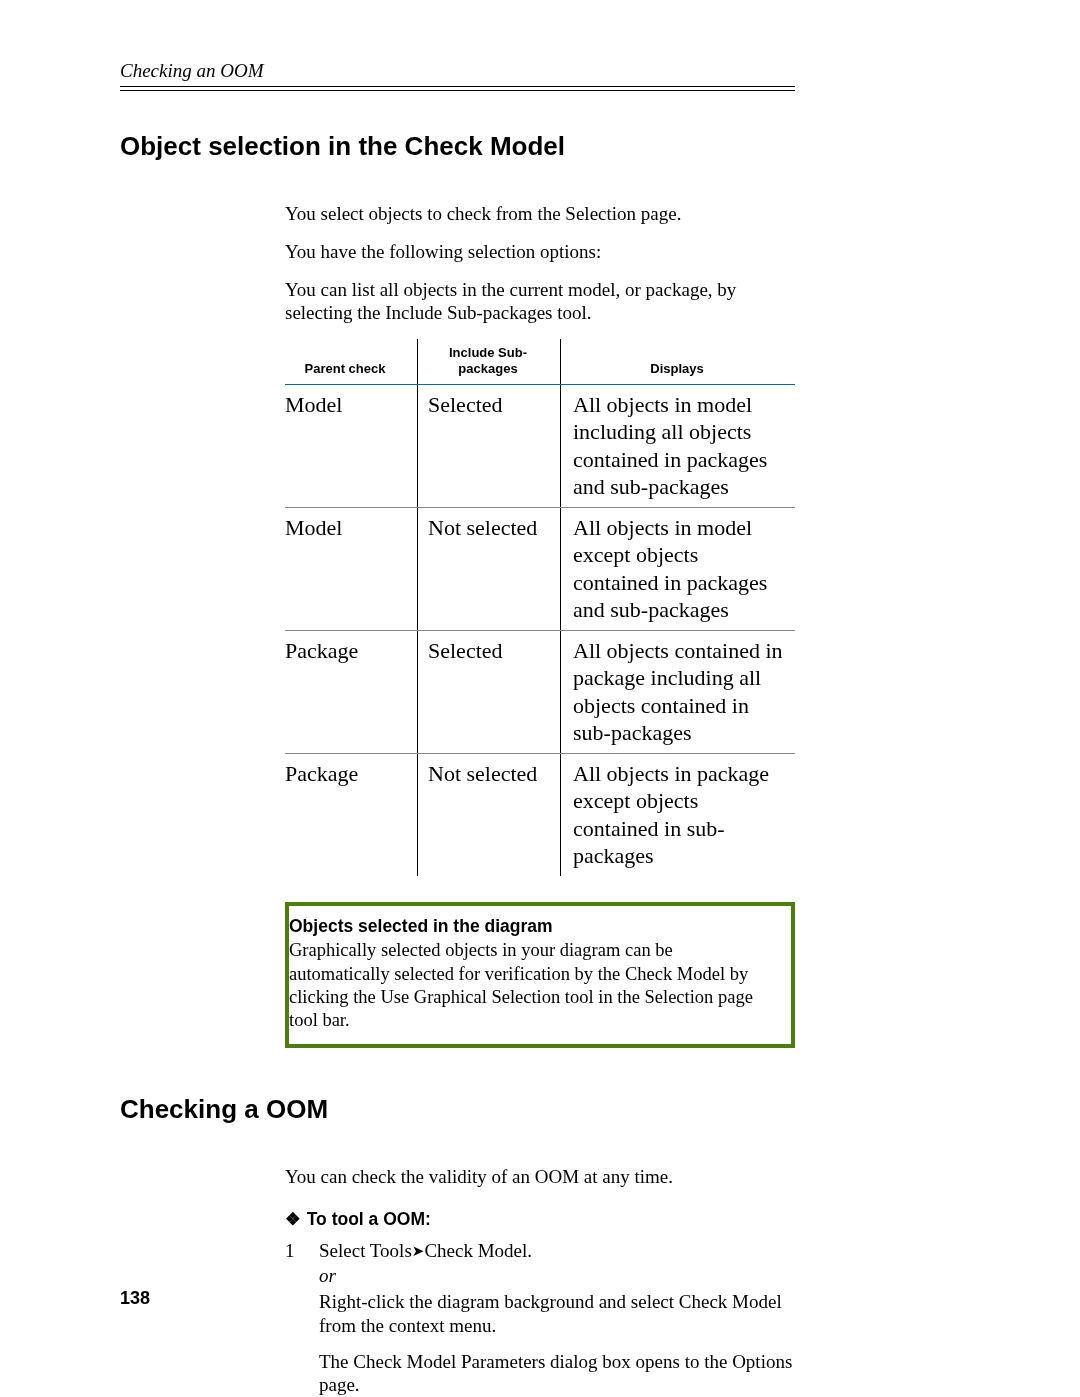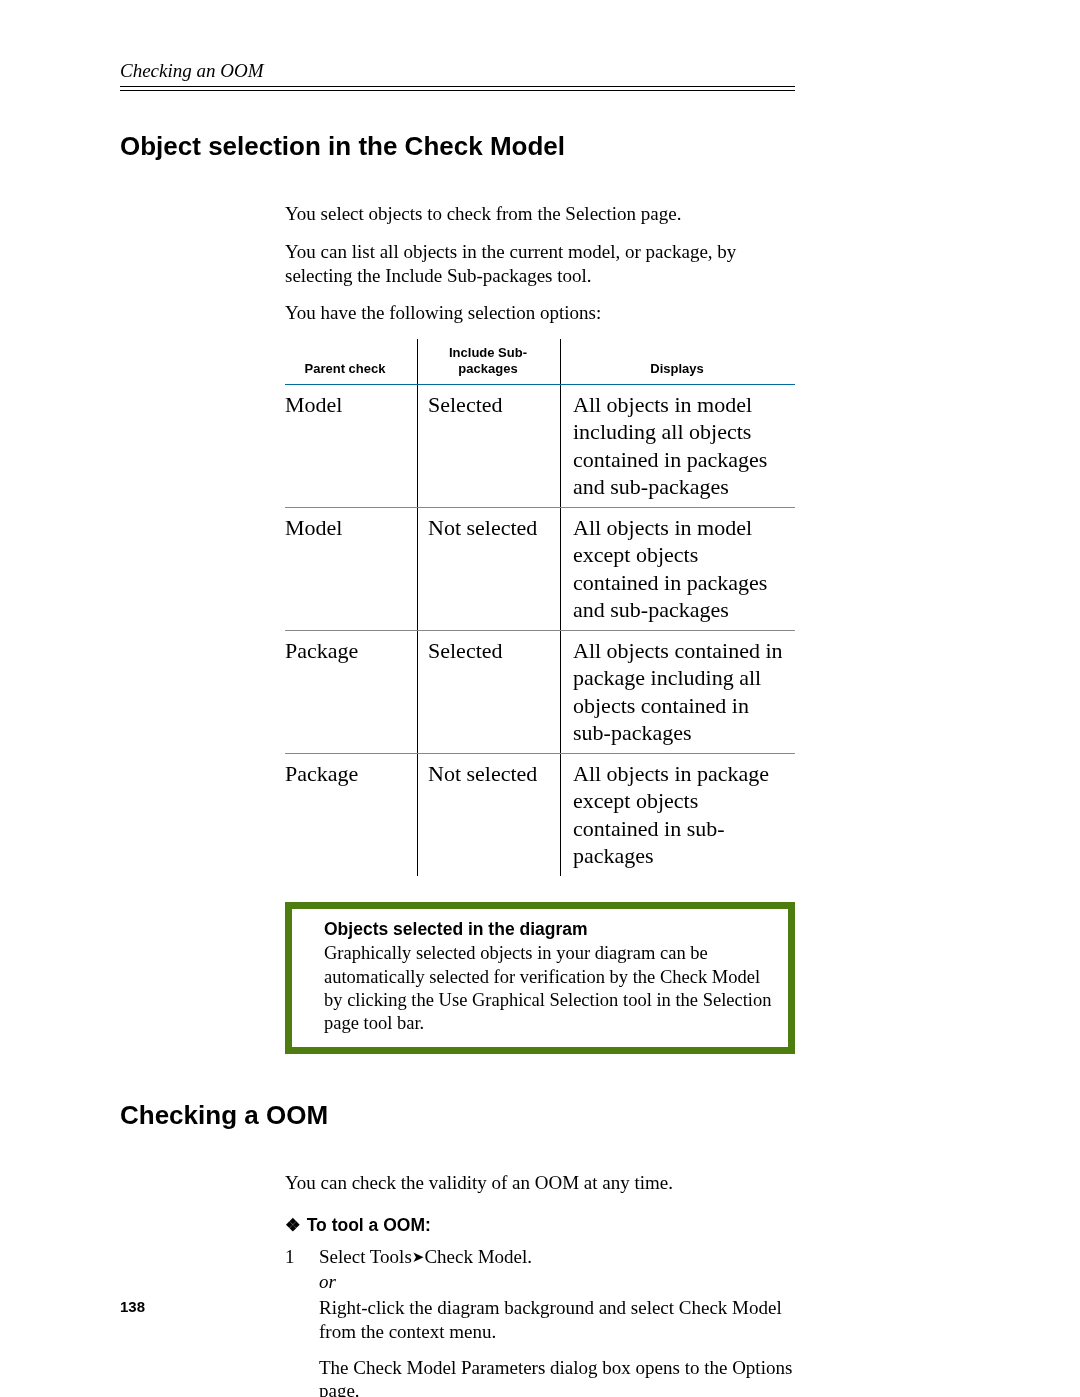--- a/index.html
+++ b/index.html
@@ -60,22 +60,22 @@
     border-bottom: 0.5px solid #888;
     font-family: "Times New Roman", Times, serif;
     font-size: 22px;
   }
   table.opts tr:last-child td { border-bottom: none; }
   .col-a { width: 120px; border-right: 0.5px solid #000; }
   .col-b { width: 120px; border-right: 0.5px solid #000; padding-left: 10px !important; }
   .col-c { padding-left: 12px !important; }
   th.col-b, th.col-c { padding-left: 10px !important; }
   .note-box {
-    border: 7px solid #4d7c0f;
-    padding: 10px 14px 12px 32px;
+    border: 4px solid #4d7c0f;
+    padding: 10px 14px 12px 0;
     margin-top: 16px;
     font-size: 18.5px;
   }
   .note-box .nb-title {
     font-family: Arial, Helvetica, sans-serif;
     font-weight: bold;
     font-size: 17.5px;
     margin-bottom: 2px;
   }
   .gap { height: 46px; }
@@ -104,40 +104,40 @@
     position: absolute;
     left: 0; top: 0;
     font-family: "Times New Roman", Times, serif;
   }
   .step-sub { margin-top: 2px; }
   .step-sub em { font-style: italic; }
   .arrow { font-size: 15px; vertical-align: 1px; }
   .page-num {
     position: absolute;
     left: 120px;
-    bottom: 82px;
-    font-family: Arial, Helvetica, sans-serif;
-    font-weight: bold;
-    font-size: 15px;
+    bottom: 88px;
+    font-family: Arial, Helvetica, sans-serif;
+    font-weight: bold;
+    font-size: 18px;
   }
 </style>
 </head>
 <body>
 
 <div class="page">
 
   <div class="running-head">Checking an OOM</div>
   <div class="head-rule"></div>
 
   <h1 class="section">Object selection in the Check Model</h1>
 
   <div class="body-col">
     <p>You select objects to check from the Selection page.</p>
+    <p>You have the following selection options:</p>
     <p>You can list all objects in the current model, or package, by selecting the Include Sub-packages tool.</p>
-    <p>You have the following selection options:</p>
 
     <table class="opts">
       <thead>
         <tr>
           <th class="col-a">Parent check</th>
           <th class="col-b">Include Sub-packages</th>
           <th class="col-c">Displays</th>
         </tr>
       </thead>
       <tbody>

